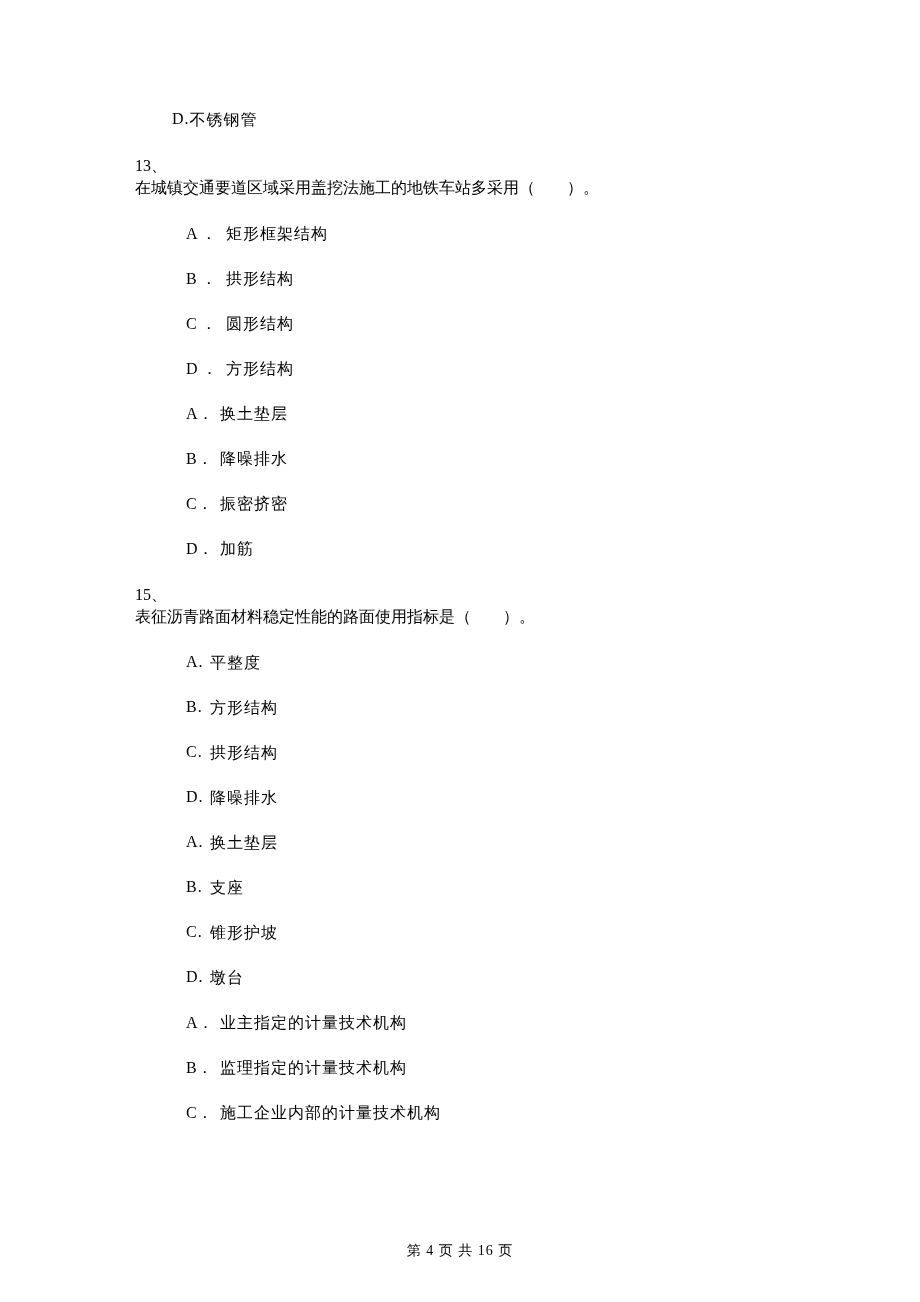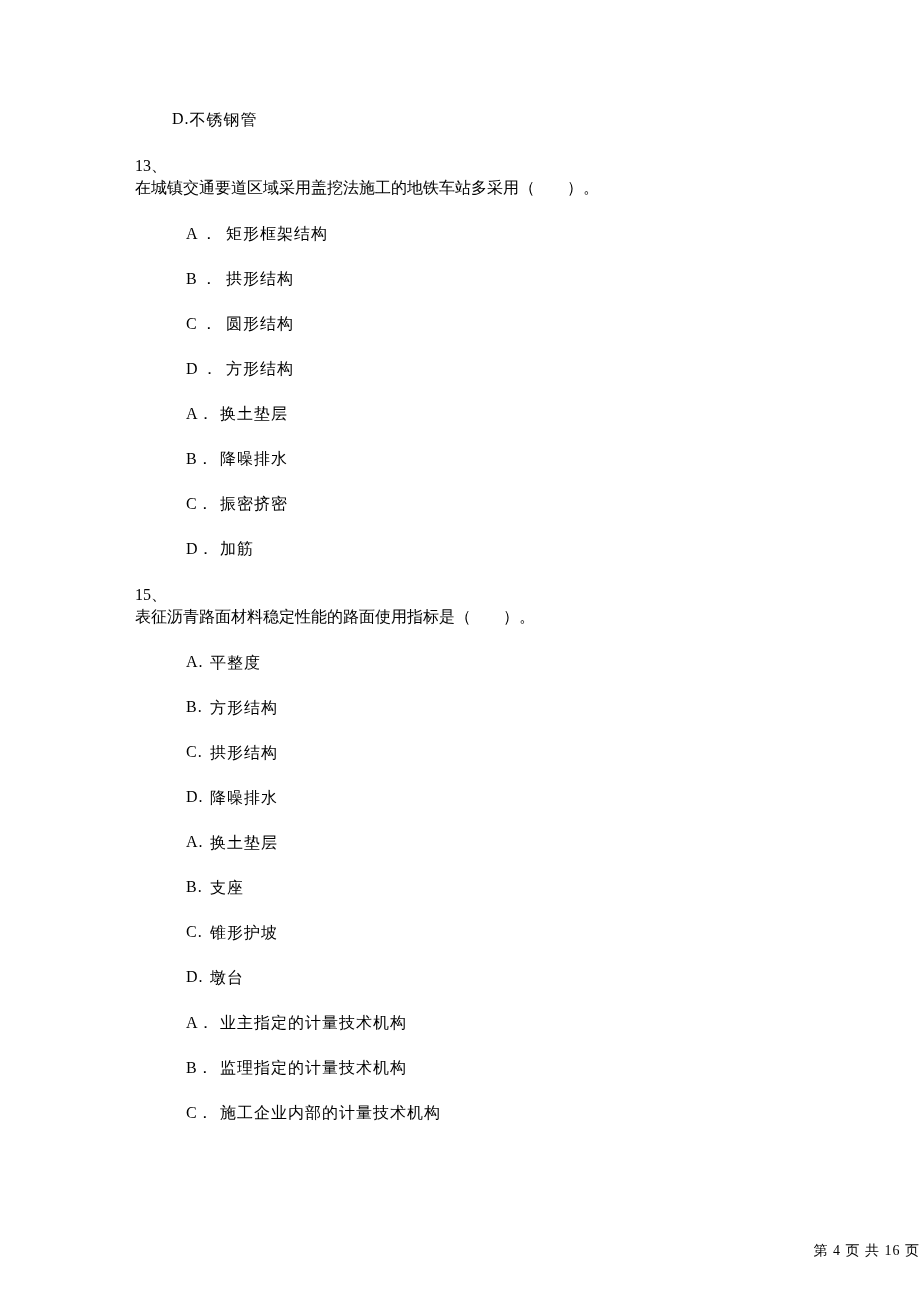--- a/index.html
+++ b/index.html
@@ -38,21 +38,21 @@
       display: flex;
     }
     .option .opt-letter { min-width: 40px; letter-spacing:normal; }
     .option .opt-letter2 { min-width: 34px; letter-spacing:normal; }
     .option .opt-letter3 { min-width: 24px; }
     .footer {
       position: absolute;
       bottom: 42px;
       left: 0;
       right: 0;
-      text-align: right;
+      text-align: center;
       font-size: 14px;
       letter-spacing: 1px;
     }
   </style>
 </head>
 <body>
 
 <div class="page">
 
   <div class="option-indent2">

